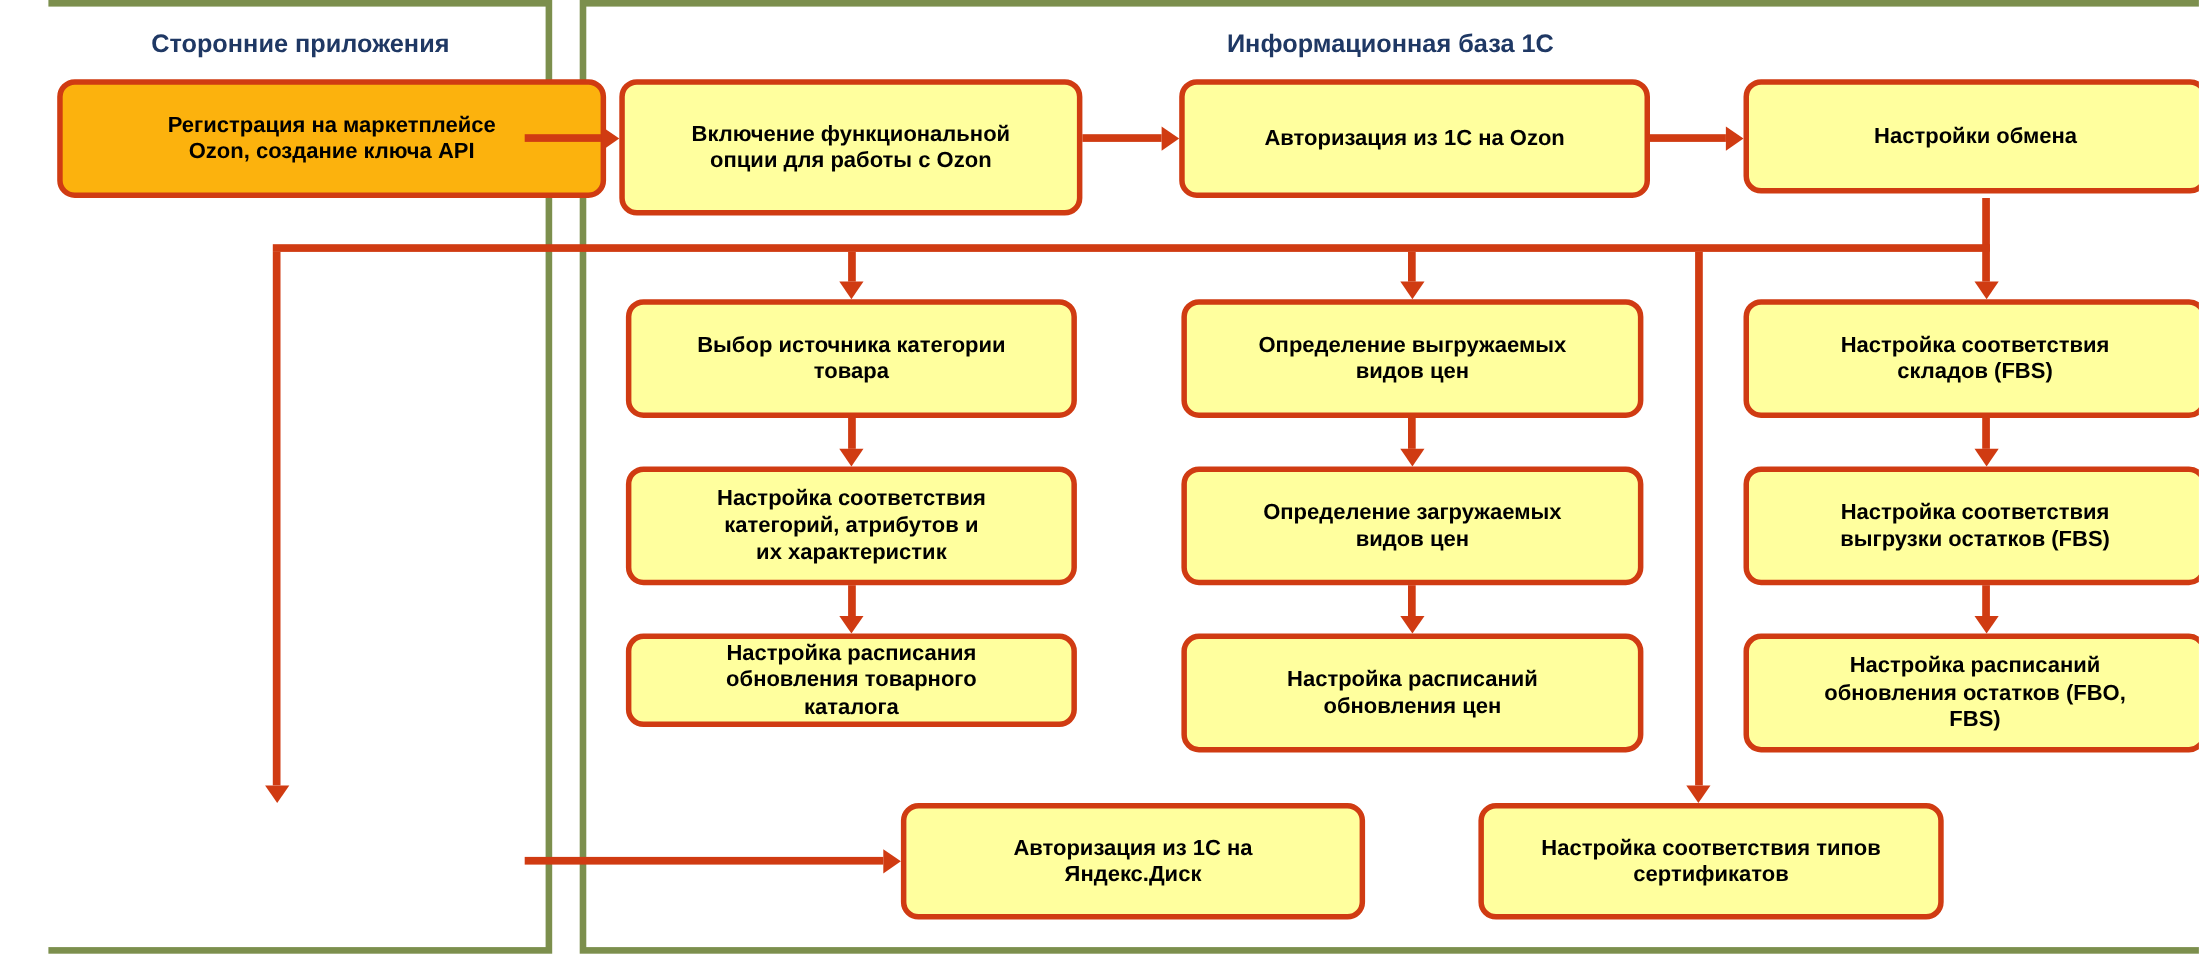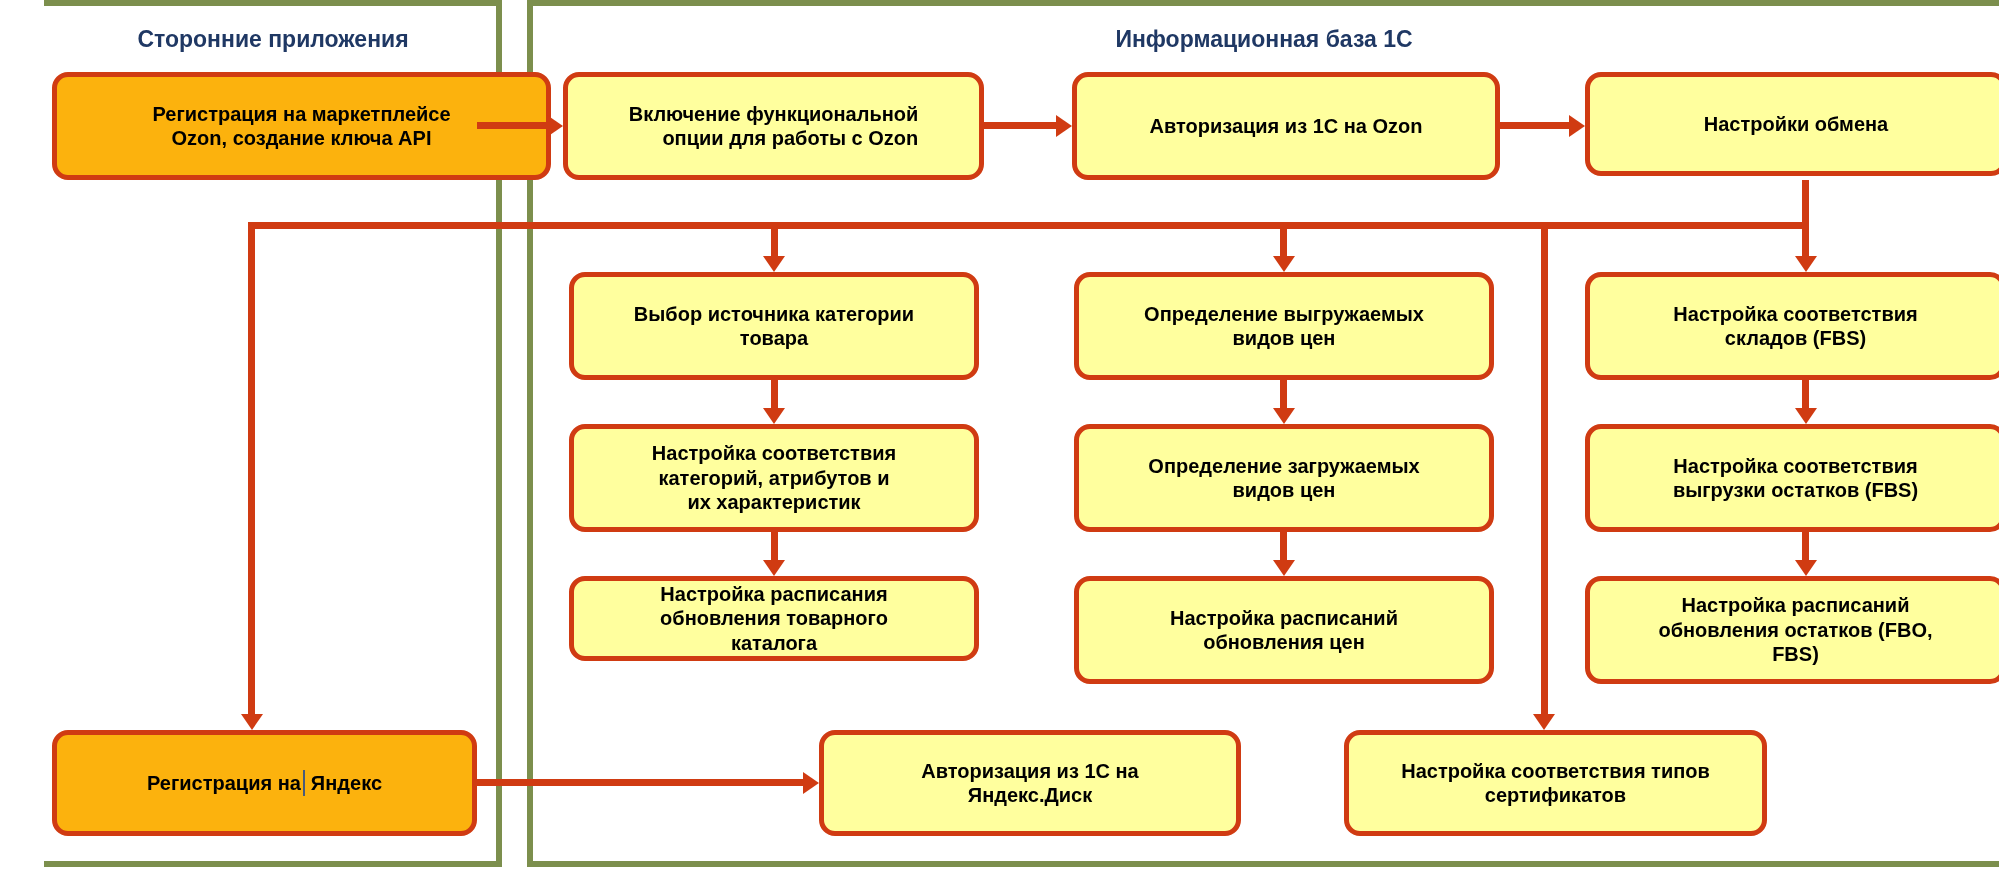--- a/index.html
+++ b/index.html
@@ -25,21 +25,21 @@
 <div id="stage">
 
   <div class="panel" style="left:-12px;top:0;width:470px;height:867px;"></div>
   <div class="panel" style="left:483px;top:0;width:1510px;height:867px;"></div>
 
   <div class="hdr" style="left:0;top:26px;width:458px;">Сторонние приложения</div>
   <div class="hdr" style="left:483px;top:26px;width:1474px;">Информационная база 1С</div>
 
   <div class="node orange" style="left:8px;top:72px;width:499px;height:108px;">Регистрация на маркетплейсе
 Ozon, создание ключа API</div>
-  <div class="node yellow" style="left:519px;top:72px;width:421px;height:108px;text-align:right;">Включение функциональной
+  <div class="node yellow" style="left:519px;top:72px;width:421px;height:124px;">Включение функциональной
 опции для работы с Ozon</div>
   <div class="node yellow" style="left:1028px;top:72px;width:428px;height:108px;">Авторизация из 1С на Ozon</div>
   <div class="node yellow" style="left:1541px;top:72px;width:422px;height:104px;">Настройки обмена</div>
 
   <div class="node yellow" style="left:525px;top:272px;width:410px;height:108px;">Выбор источника категории
 товара</div>
   <div class="node yellow" style="left:525px;top:424px;width:410px;height:108px;">Настройка соответствия
 категорий, атрибутов и
 их характеристик</div>
   <div class="node yellow" style="left:525px;top:576px;width:410px;height:85px;">Настройка расписания
@@ -54,23 +54,20 @@
 обновления цен</div>
 
   <div class="node yellow" style="left:1541px;top:272px;width:421px;height:108px;">Настройка соответствия
 складов (FBS)</div>
   <div class="node yellow" style="left:1541px;top:424px;width:421px;height:108px;">Настройка соответствия
 выгрузки остатков (FBS)</div>
   <div class="node yellow" style="left:1541px;top:576px;width:421px;height:108px;">Настройка расписаний
 обновления остатков (FBO,
 FBS)</div>
 
-  <div class="node orange" style="left:8px;top:730px;width:425px;height:106px;">
-    <span>Регистрация на</span><span class="caret"></span><span>Яндекс</span>
-  </div>
   <div class="node yellow" style="left:775px;top:730px;width:422px;height:106px;">Авторизация из 1С на
 Яндекс.Диск</div>
   <div class="node yellow" style="left:1300px;top:730px;width:423px;height:106px;">Настройка соответствия типов
 сертификатов</div>
 
   <div class="hline" style="left:433px;top:122px;width:70px;height:7px;"></div>
   <div class="ah right" style="left:503px;top:115px;"></div>
 
   <div class="hline" style="left:940px;top:122px;width:72px;height:7px;"></div>
   <div class="ah right" style="left:1012px;top:115px;"></div>

